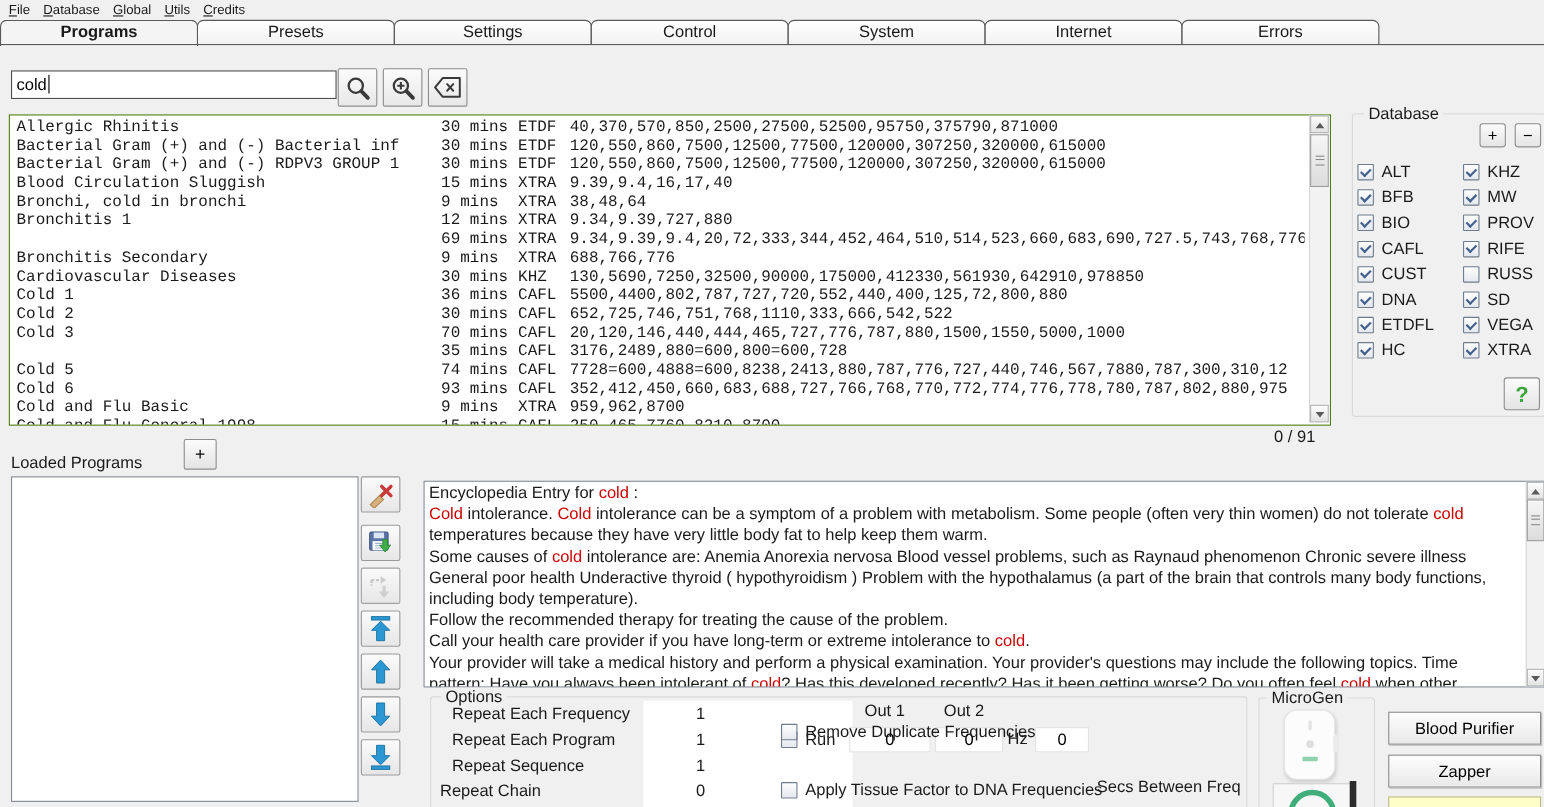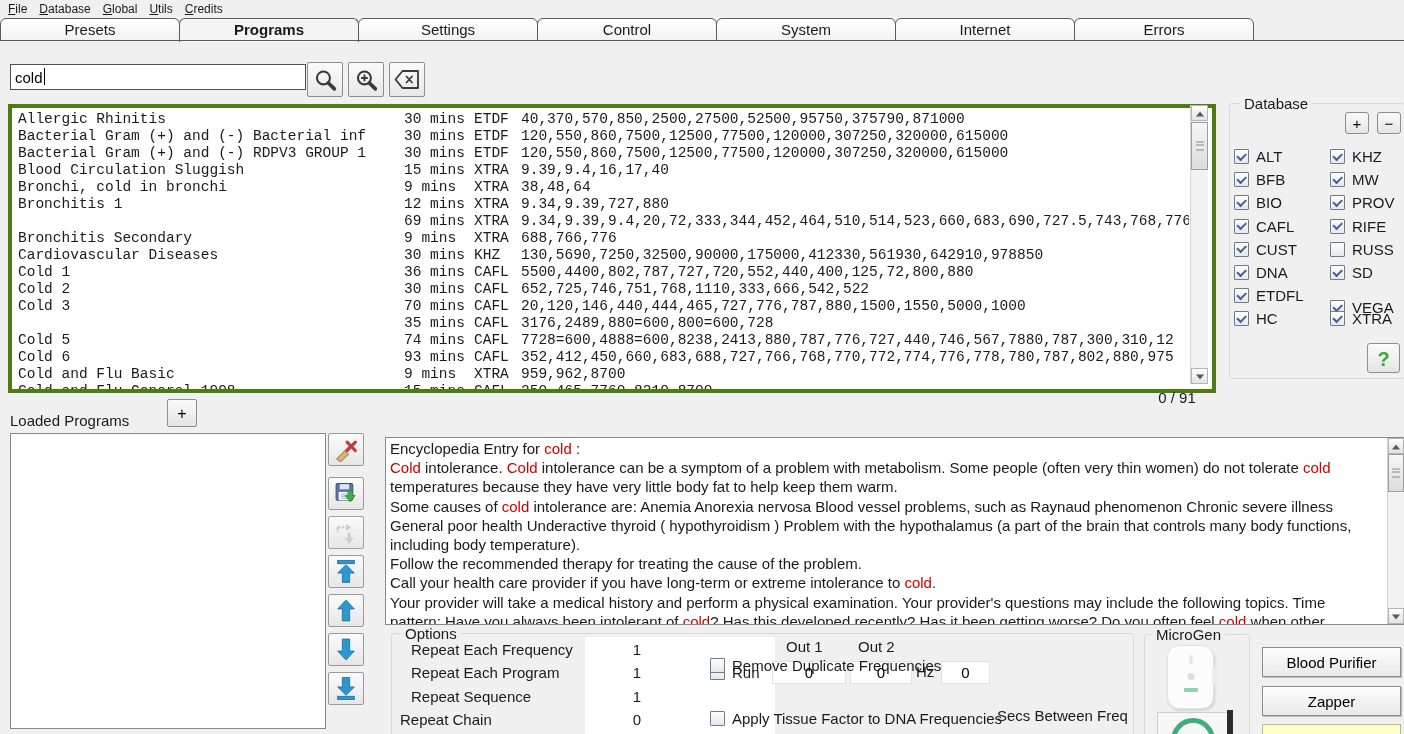--- a/index.html
+++ b/index.html
@@ -17,21 +17,21 @@
   .tab.sel{height:23px;font-weight:bold;background:#f4f4f4;border-bottom:none;z-index:3;position:relative;}
   
   .search{position:absolute;left:10px;top:64px;width:286px;height:24px;border:1px solid #4f4f4f;
           font-size:15px;font-family:"Liberation Sans",sans-serif;padding:0 4px;background:#fff;}
   .caret{position:absolute;left:44px;top:68px;width:1px;height:17px;background:#000;}
   .sbtn{position:absolute;top:62px;width:36px;height:35px;background:linear-gradient(#fbfbfb,#e8e8e8);
         border:1px solid #8d8d8d;border-radius:2px;padding:4px;}
   .sbtn svg{width:100%;height:100%;}
   
   .plist{position:absolute;left:8px;top:104px;width:1200px;height:281px;background:#fff;
-         border:4px solid #4d7c0f;overflow:hidden;}
+         border:1px solid #4d7c0f;overflow:hidden;}
   .prow{position:relative;height:17px;font-family:"Liberation Mono","DejaVu Sans Mono",monospace;
         font-size:14.5px;line-height:17px;white-space:nowrap;}
   .prow span{position:absolute;top:0;overflow:hidden;white-space:nowrap;}
   .prow .c1{left:6px;width:380px;}
   .prow .c2{left:392px;width:66px;}
   .prow .c3{left:462px;width:44px;}
   .prow .c4{left:509px;width:668px;}
   .prows{position:absolute;left:0;top:3px;right:17px;}
   
   .vsb{position:absolute;background:#f2f2f2;border-left:1px solid #d5d5d5;}
@@ -105,22 +105,22 @@
   <div class="menubar">
       <span class="menu-item">File</span>
       <span class="menu-item">Database</span>
       <span class="menu-item">Global</span>
       <span class="menu-item">Utils</span>
       <span class="menu-item">Credits</span>
     </div>
 
   <div class="tabline"></div>
   <div class="tabstrip">
+      <div class="tab sel">Programs</div>
       <div class="tab">Presets</div>
-      <div class="tab sel">Programs</div>
       <div class="tab">Settings</div>
       <div class="tab">Control</div>
       <div class="tab">System</div>
       <div class="tab">Internet</div>
       <div class="tab">Errors</div>
     </div>
 
   <input class="search" value="cold" style="">
   <div class="caret"></div>
   <button class="sbtn" style="left:307px">
@@ -313,21 +313,21 @@
         <span>RIFE</span>
       </div>
       <div class="cbrow" style="left: 1330px; top: 240.8px;">
         <span class="cb"></span>
         <span>RUSS</span>
       </div>
       <div class="cbrow" style="left: 1330px; top: 264px;">
         <span class="cb checked"></span>
         <span>SD</span>
       </div>
-      <div class="cbrow" style="left: 1330px; top: 287.2px; margin-top: 12px;">
+      <div class="cbrow" style="left: 1330px; top: 287.2px;">
         <span class="cb checked"></span>
         <span>VEGA</span>
       </div>
       <div class="cbrow" style="left: 1330px; top: 310.4px;">
         <span class="cb checked"></span>
         <span>XTRA</span>
       </div>
     </div>
   <button class="helpbtn">?</button>
 

